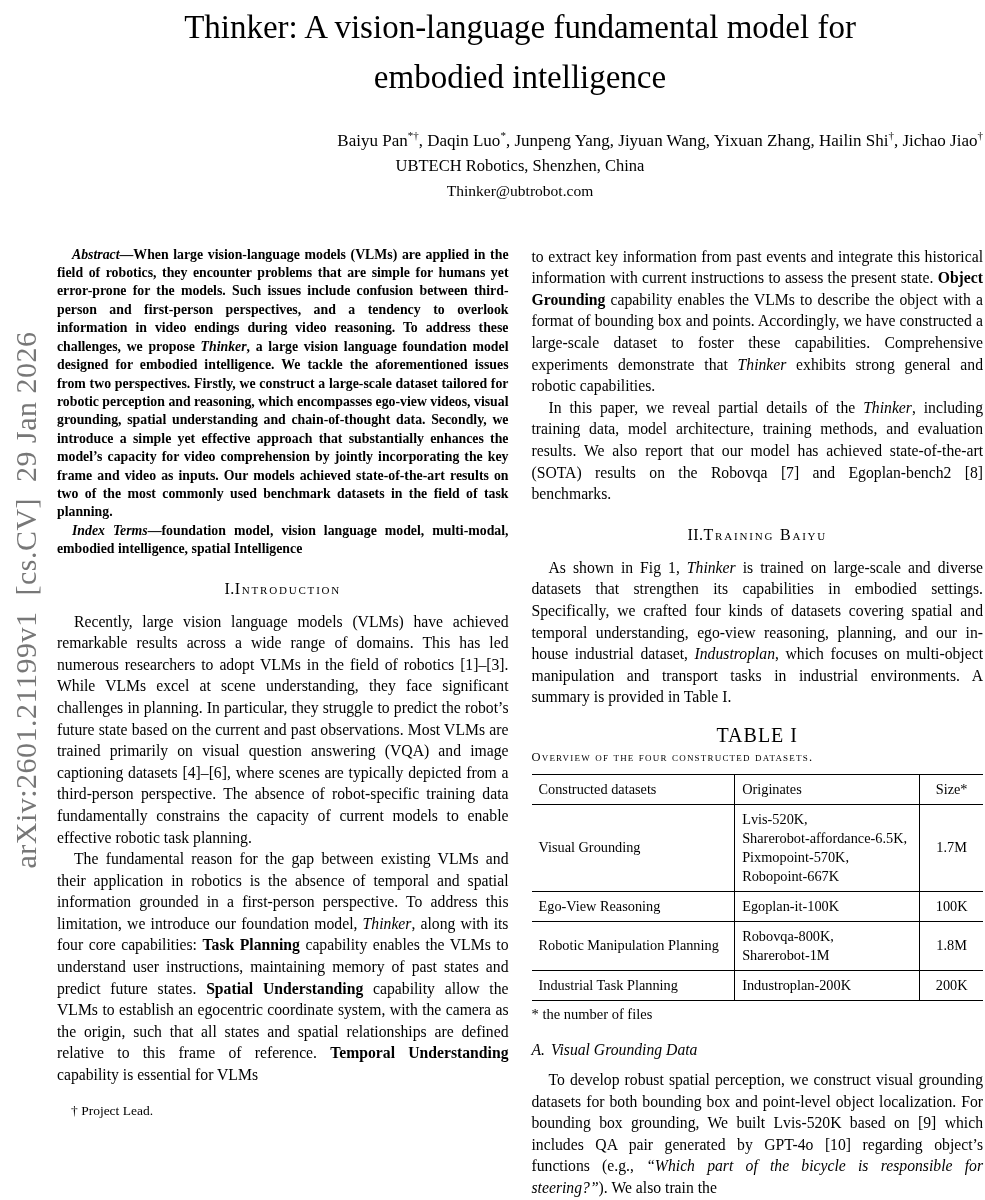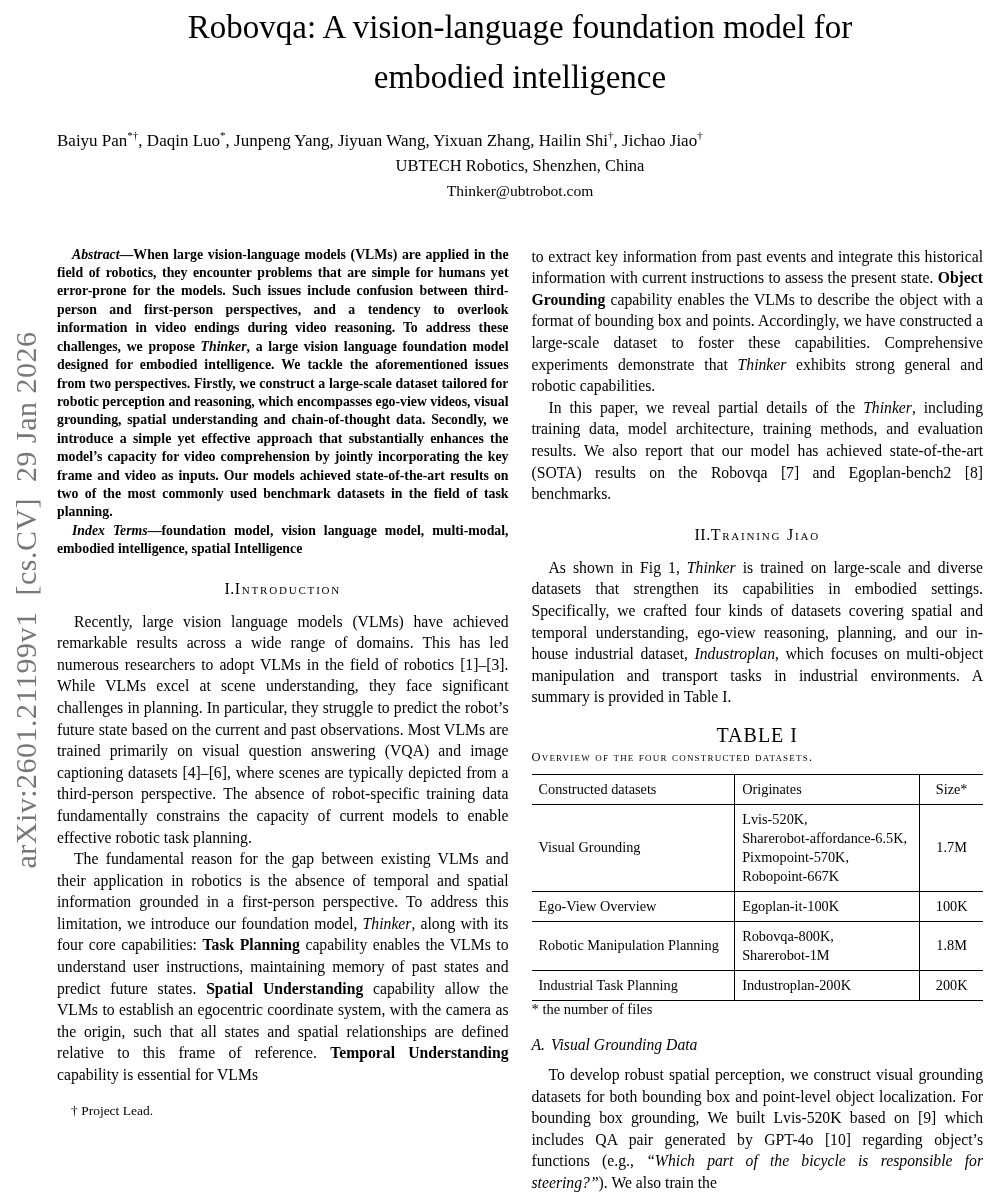--- a/index.html
+++ b/index.html
@@ -11,21 +11,21 @@
   }
   .page { position:relative; width:985px; height:1200px; padding:2px 2px 0 57px; overflow:hidden; }
 
   .arxiv-stamp {
     position:absolute; left:26px; top:600px;
     transform:translate(-50%,-50%) rotate(-90deg);
     white-space:pre; font-size:30px; color:#777777; letter-spacing:0.5px;
   }
 
   .title { font-weight:normal; font-size:33px; line-height:50px; text-align:center; margin-top:0; }
-  .authors { text-align:left; font-size:17px; margin-top:27px; }
+  .authors { text-align:right; font-size:17px; margin-top:27px; }
   .authors sup { font-size:11px; }
   .affiliation { text-align:center; font-size:16.5px; margin-top:5px; }
   .email { text-align:center; font-size:15.5px; margin-top:6px; }
 
   .columns { display:flex; gap:23px; margin-top:46px; align-items:flex-start; }
   .col { flex:1 1 0; min-width:0; }
 
   p { text-align:justify; }
   .abstract { font-size:13.8px; line-height:18.4px; font-weight:bold; text-indent:15px; }
   .body { font-size:15.7px; line-height:21.6px; }
@@ -47,30 +47,30 @@
   .tcap1 { text-align:center; font-size:20px; letter-spacing:1px; }
   .tcap2 { font-size:12.5px; font-variant:small-caps; letter-spacing:1.2px; margin-top:3px; color:#000; }
   table { width:100%; border-collapse:collapse; margin-top:9px; font-size:14.3px; line-height:19px;
           border-top:1.5px solid #000; border-bottom:1.5px solid #000; }
   th, td { font-weight:normal; text-align:left; vertical-align:middle; padding:5px 7px; }
   th + th, td + td { border-left:1px solid #000; }
   tbody tr, thead tr { border-top:1px solid #000; }
   thead tr { border-top:none; }
   col.c1 { width:45%; } col.c2 { width:41%; } col.c3 { width:14%; }
   td.center, th.center { text-align:center; }
-  .tfoot { font-size:14.5px; }
+  .tfoot { font-size:14.5px; margin-top:5px; }
 </style>
 </head>
 <body>
 
 <div class="page">
 
   <div class="arxiv-stamp">arXiv:2601.21199v1  [cs.CV]  29 Jan 2026</div>
 
-  <h1 class="title"><span>Robovqa: A vision-language foundation model for</span><br><span>embodied intelligence</span></h1>
+  <h1 class="title"><span>Thinker: A vision-language fundamental model for</span><br><span>embodied intelligence</span></h1>
 
   <div class="authors"><span>Baiyu Pan</span><sup>*†</sup><span>, Daqin Luo</span><sup>*</sup><span>, Junpeng Yang, Jiyuan Wang, Yixuan Zhang, Hailin Shi</span><sup>†</sup><span>, Jichao Jiao</span><sup>†</sup></div>
   <div class="affiliation">UBTECH Robotics, Shenzhen, China</div>
   <div class="email">Thinker@ubtrobot.com</div>
 
   <div class="columns">
 
     <div class="col">
       <p class="abstract"><span class="i">Abstract</span><span>—When large vision-language models (VLMs) are applied in the field of robotics, they encounter problems that are simple for humans yet error-prone for the models. Such issues include confusion between third-person and first-person perspectives, and a tendency to overlook information in video endings during video reasoning. To address these challenges, we propose </span><span class="i">Thinker</span><span>, a large vision language foundation model designed for embodied intelligence. We tackle the aforementioned issues from two perspectives. Firstly, we construct a large-scale dataset tailored for robotic perception and reasoning, which encompasses ego-view videos, visual grounding, spatial understanding and chain-of-thought data. Secondly, we introduce a simple yet effective approach that substantially enhances the model’s capacity for video comprehension by jointly incorporating the key frame and video as inputs. Our models achieved state-of-the-art results on two of the most commonly used benchmark datasets in the field of task planning.</span></p>
       <p class="abstract"><span class="i">Index Terms</span><span>—foundation model, vision language model, multi-modal, embodied intelligence, spatial Intelligence</span></p>
@@ -82,21 +82,21 @@
 
       <div class="footnotes">
         <div>† Project Lead.</div>
       </div>
     </div>
 
     <div class="col">
       <p class="body"><span>to extract key information from past events and integrate this historical information with current instructions to assess the present state. </span><span class="b">Object Grounding</span><span> capability enables the VLMs to describe the object with a format of bounding box and points. Accordingly, we have constructed a large-scale dataset to foster these capabilities. Comprehensive experiments demonstrate that </span><span class="i">Thinker</span><span> exhibits strong general and robotic capabilities.</span></p>
       <p class="body indent"><span>In this paper, we reveal partial details of the </span><span class="i">Thinker</span><span>, including training data, model architecture, training methods, and evaluation results. We also report that our model has achieved state-of-the-art (SOTA) results on the Robovqa [7] and Egoplan-bench2 [8] benchmarks.</span></p>
 
-      <h2 class="section"><span class="num">II.</span><span class="sc">Training Jiao</span></h2>
+      <h2 class="section"><span class="num">II.</span><span class="sc">Training Baiyu</span></h2>
 
       <p class="body indent"><span>As shown in Fig 1, </span><span class="i">Thinker</span><span> is trained on large-scale and diverse datasets that strengthen its capabilities in embodied settings. Specifically, we crafted four kinds of datasets covering spatial and temporal understanding, ego-view reasoning, planning, and our in-house industrial dataset, </span><span class="i">Industroplan</span><span>, which focuses on multi-object manipulation and transport tasks in industrial environments. A summary is provided in Table I.</span></p>
 
       <div class="table-block">
         <div class="tcap1">TABLE I</div>
         <div class="tcap2">Overview of the four constructed datasets.</div>
         <table id="dataset-table">
           <colgroup>
               <col class="c1">
               <col class="c2">
@@ -114,21 +114,21 @@
                 <td>Visual Grounding</td>
                 <td>
                   <div>Lvis-520K,</div>
                   <div>Sharerobot-affordance-6.5K,</div>
                   <div>Pixmopoint-570K,</div>
                   <div>Robopoint-667K</div>
                 </td>
                 <td class="center">1.7M</td>
               </tr>
               <tr>
-                <td>Ego-View Overview</td>
+                <td>Ego-View Reasoning</td>
                 <td>Egoplan-it-100K</td>
                 <td class="center">100K</td>
               </tr>
               <tr>
                 <td>Robotic Manipulation Planning</td>
                 <td>
                   <div>Robovqa-800K,</div>
                   <div>Sharerobot-1M</div>
                 </td>
                 <td class="center">1.8M</td>

